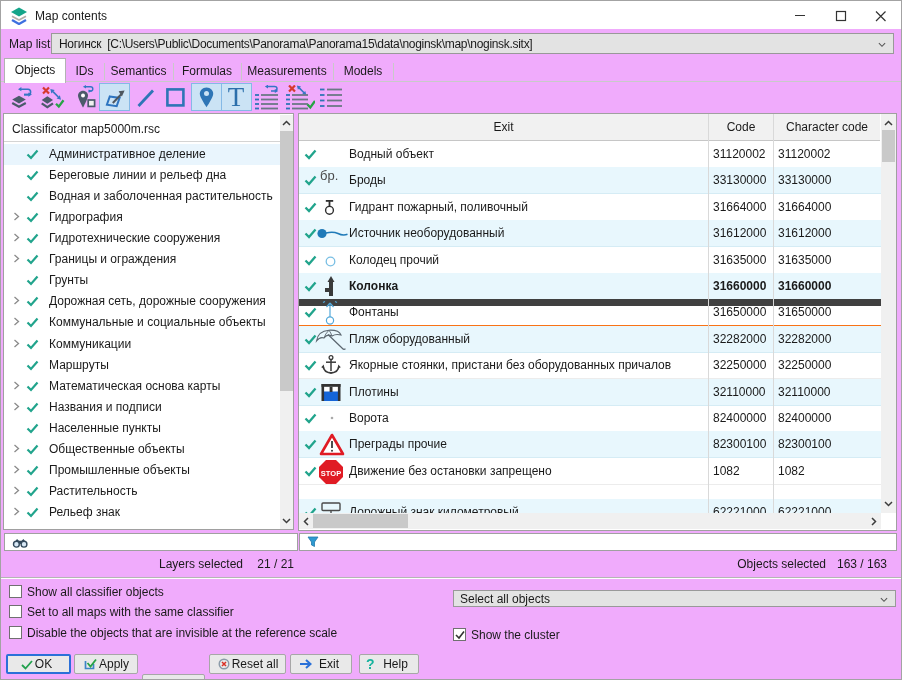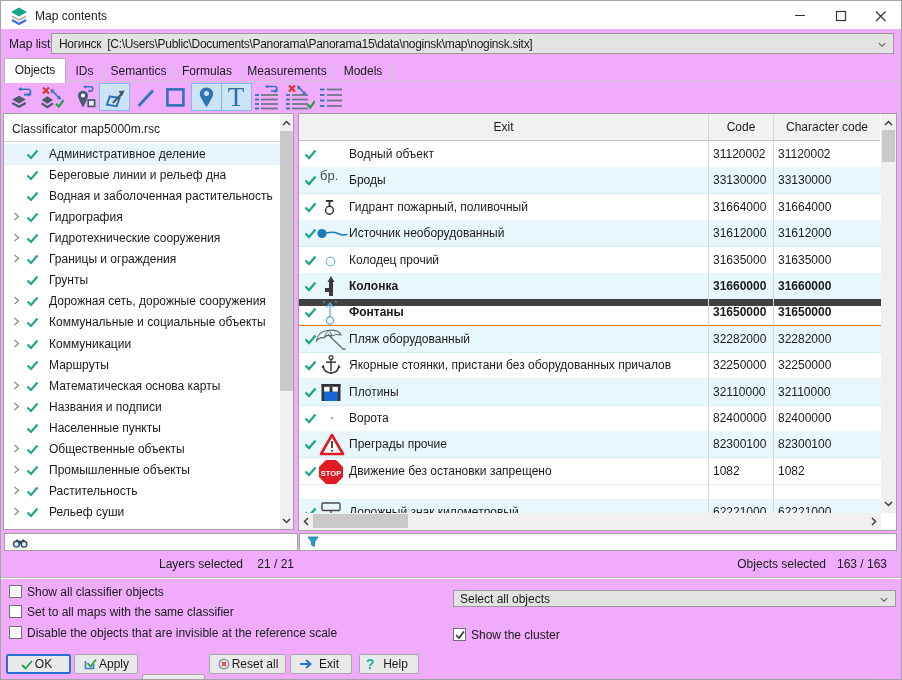--- a/index.html
+++ b/index.html
@@ -342,21 +342,21 @@
           </svg>
           <span class="lbl">Растительность</span>
         </div>
         <div class="abs trow" style="top:387.9px;">
           <svg class="arr" viewBox="0 0 9 9">
             <path d="M2.5 1 L6.5 4.5 L2.5 8" fill="none" stroke="#8a8a8a" stroke-width="1.3"></path>
           </svg>
           <svg style="position:absolute;left:22px;top:5px" width="13" height="11" viewBox="0 0 13 11">
             <path d="M1.5 5.5 L5 9 L11.5 1.5" fill="none" stroke="#21a48c" stroke-width="2.2"></path>
           </svg>
-          <span class="lbl">Рельеф суши</span>
+          <span class="lbl">Рельеф знак</span>
         </div>
       </div>
     <div class="abs vsb" style="left:276px;top:1px;width:13px;height:414px;">
       <div class="abs sbthumb" style="left:0px;top:16px;width:13px;height:260px;"></div>
       <svg class="abs" style="left:2px;top:5px" width="9" height="6" viewBox="0 0 9 6">
           <path d="M1 5 L4.5 1.5 L8 5" fill="none" stroke="#3d3d3d" stroke-width="1.5"></path>
         </svg>
       <svg class="abs" style="left:2px;top:403px" width="9" height="6" viewBox="0 0 9 6">
           <path d="M1 1 L4.5 4.5 L8 1" fill="none" stroke="#3d3d3d" stroke-width="1.5"></path>
         </svg>
@@ -439,21 +439,21 @@
           </svg>
           <svg style="position:absolute;left:25px;top:3px" width="12" height="20" viewBox="0 0 12 20">
             <path d="M5 6 L5 20 L9 20 L9 6 Z" fill="#3a3a3a"></path>
             <path d="M7 0 L10.5 6 L3.5 6 Z" fill="#3a3a3a"></path>
             <rect x="1" y="12" width="4" height="4" fill="#3a3a3a"></rect>
           </svg>
           <span class="nm">Колонка</span>
           <span class="cd">31660000</span>
           <span class="cc">31660000</span>
         </div>
-        <div class="abs row " style="top:185.4px;border-bottom:4px solid #f97316;font-weight:bold;">
+        <div class="abs row " style="top:185.4px;border-bottom:4px solid #f97316;">
           <svg style="position:absolute;left:5px;top:8px" width="13" height="11" viewBox="0 0 13 11">
             <path d="M1.5 5.5 L5 9 L11.5 1.5" fill="none" stroke="#21a48c" stroke-width="2.3"></path>
           </svg>
           <svg style="position:absolute;left:23px;top:2px" width="16" height="24" viewBox="0 0 16 24">
             <circle cx="8" cy="19.5" r="3.6" fill="none" stroke="#54a9da" stroke-width="1.2"></circle>
             <line x1="8" y1="16" x2="8" y2="2" stroke="#54a9da" stroke-width="1.2"></line>
             <path d="M8 2 L4.5 6 M8 2 L11.5 6" fill="none" stroke="#54a9da" stroke-width="1.2"></path>
             <path d="M1 1.5 L3 0.5 M15 1.5 L13 0.5" stroke="#54a9da" stroke-width="1.2"></path>
           </svg>
           <span class="nm">Фонтаны</span>

